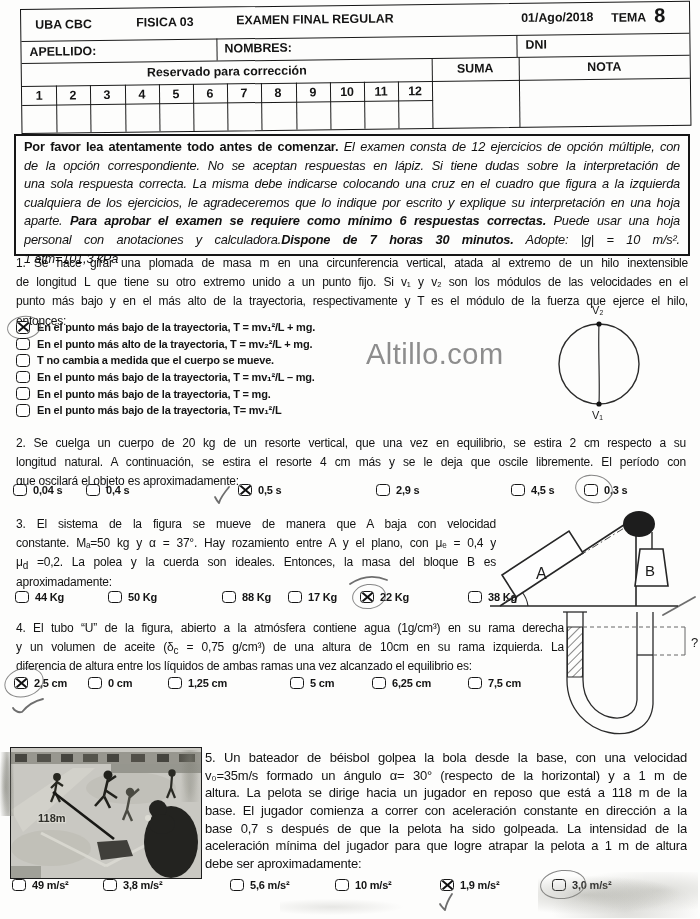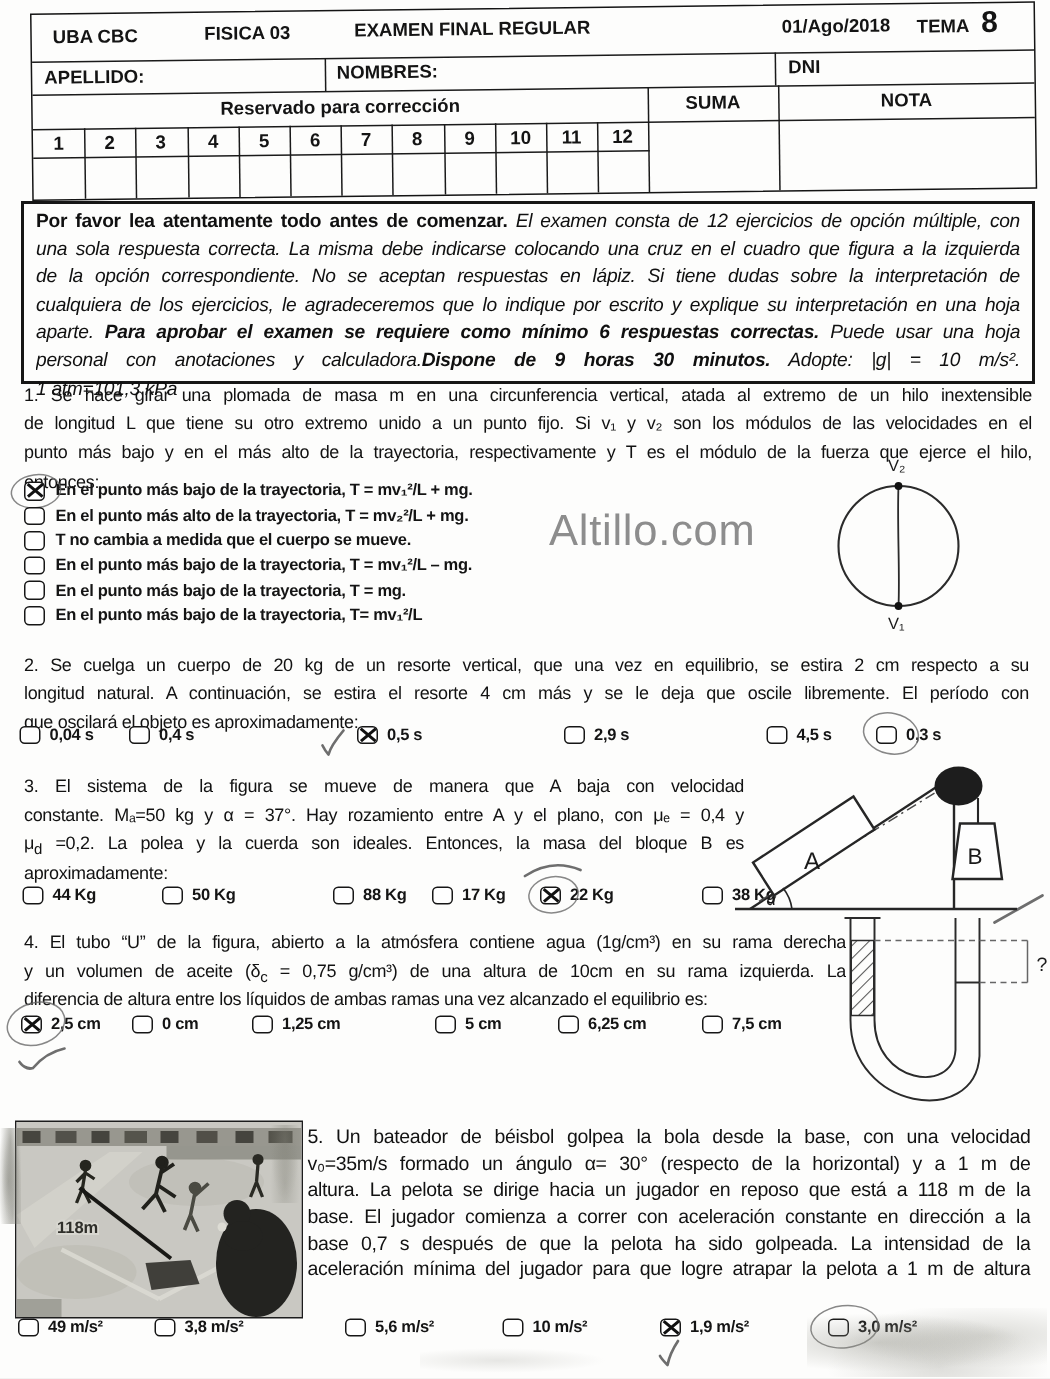--- a/index.html
+++ b/index.html
@@ -126,25 +126,25 @@
     <span class="numcell" style="left:205px;">7</span>
     <span class="numcell" style="left:239px;">8</span>
     <span class="numcell" style="left:274px;">9</span>
     <span class="numcell" style="left:308px;">10</span>
     <span class="numcell" style="left:342px;">11</span>
     <span class="numcell" style="left:376px;">12</span>
   </div>
 
   <div class="instr">
     <div class="iline"><span class="b">Por favor lea atentamente todo antes de comenzar.</span><span class="i"> El examen consta de 12 ejercicios de opción múltiple, con</span></div>
+    <div class="iline"><span class="i">de la opción correspondiente. No se aceptan respuestas en lápiz. Si tiene dudas sobre la interpretación de</span></div>
     <div class="iline"><span class="i">una sola respuesta correcta. La misma debe indicarse colocando una cruz en el cuadro que figura a la izquierda</span></div>
-    <div class="iline"><span class="i">de la opción correspondiente. No se aceptan respuestas en lápiz. Si tiene dudas sobre la interpretación de</span></div>
     <div class="iline"><span class="i">cualquiera de los ejercicios, le agradeceremos que lo indique por escrito y explique su interpretación en una hoja</span></div>
     <div class="iline"><span class="i">aparte. </span><span class="bi">Para aprobar el examen se requiere como mínimo 6 respuestas correctas.</span><span class="i"> Puede usar una hoja</span></div>
-    <div class="iline"><span class="i">personal con anotaciones y calculadora.</span><span class="bi">Dispone de 9 horas 30 minutos.</span><span class="i">   Adopte: |g| = 10 m/s².</span></div>
+    <div class="iline"><span class="i">personal con anotaciones y calculadora.</span><span class="bi">Dispone de 7 horas 30 minutos.</span><span class="i">   Adopte: |g| = 10 m/s².</span></div>
     <div class="iline lastl"><span class="i">1 atm=101,3 kPa</span></div>
   </div>
 
   <div class="q" style="left:16px;top:256px;width:672px;">
     <div class="tl">1. Se hace girar una plomada de masa m en una circunferencia vertical, atada al extremo de un hilo inextensible</div>
     <div class="tl">de longitud L que tiene su otro extremo unido a un punto fijo. Si v₁ y v₂ son los módulos de las velocidades en el</div>
     <div class="tl">punto más bajo y en el más alto de la trayectoria, respectivamente y T es el módulo de la fuerza que ejerce el hilo,</div>
     <div class="tl lastl">entonces:</div>
   </div>
 
@@ -379,20 +379,21 @@
     <text x="27" y="74" font-size="11" font-weight="bold" fill="#2f2f2a" stroke="#d8d7d0" stroke-width="2.5" paint-order="stroke">118m</text>
   </svg>
 
   <div class="q q5t" style="left:205px;top:749px;width:482px;">
     <div class="tl">5. Un bateador de béisbol golpea la bola desde la base, con una velocidad</div>
     <div class="tl">v₀=35m/s formado un ángulo α= 30° (respecto de la horizontal) y a 1 m de</div>
     <div class="tl">altura. La pelota se dirige hacia un jugador en reposo que está a 118 m de la</div>
     <div class="tl">base. El jugador comienza a correr con aceleración constante en dirección a la</div>
     <div class="tl">base 0,7 s después de que la pelota ha sido golpeada. La intensidad de la</div>
     <div class="tl">aceleración  mínima del jugador para que logre atrapar la pelota a 1 m de altura</div>
+    <div class="tl lastl">debe ser aproximadamente:</div>
   </div>
 
   <div class="optrow" style="top:876px;">
     <div class="opt" style="left:12px;">
         <span class="cb"></span>
         <span class="olbl">49 m/s²</span>
       </div>
     <div class="opt" style="left:103px;">
         <span class="cb"></span>
         <span class="olbl">3,8 m/s²</span>

